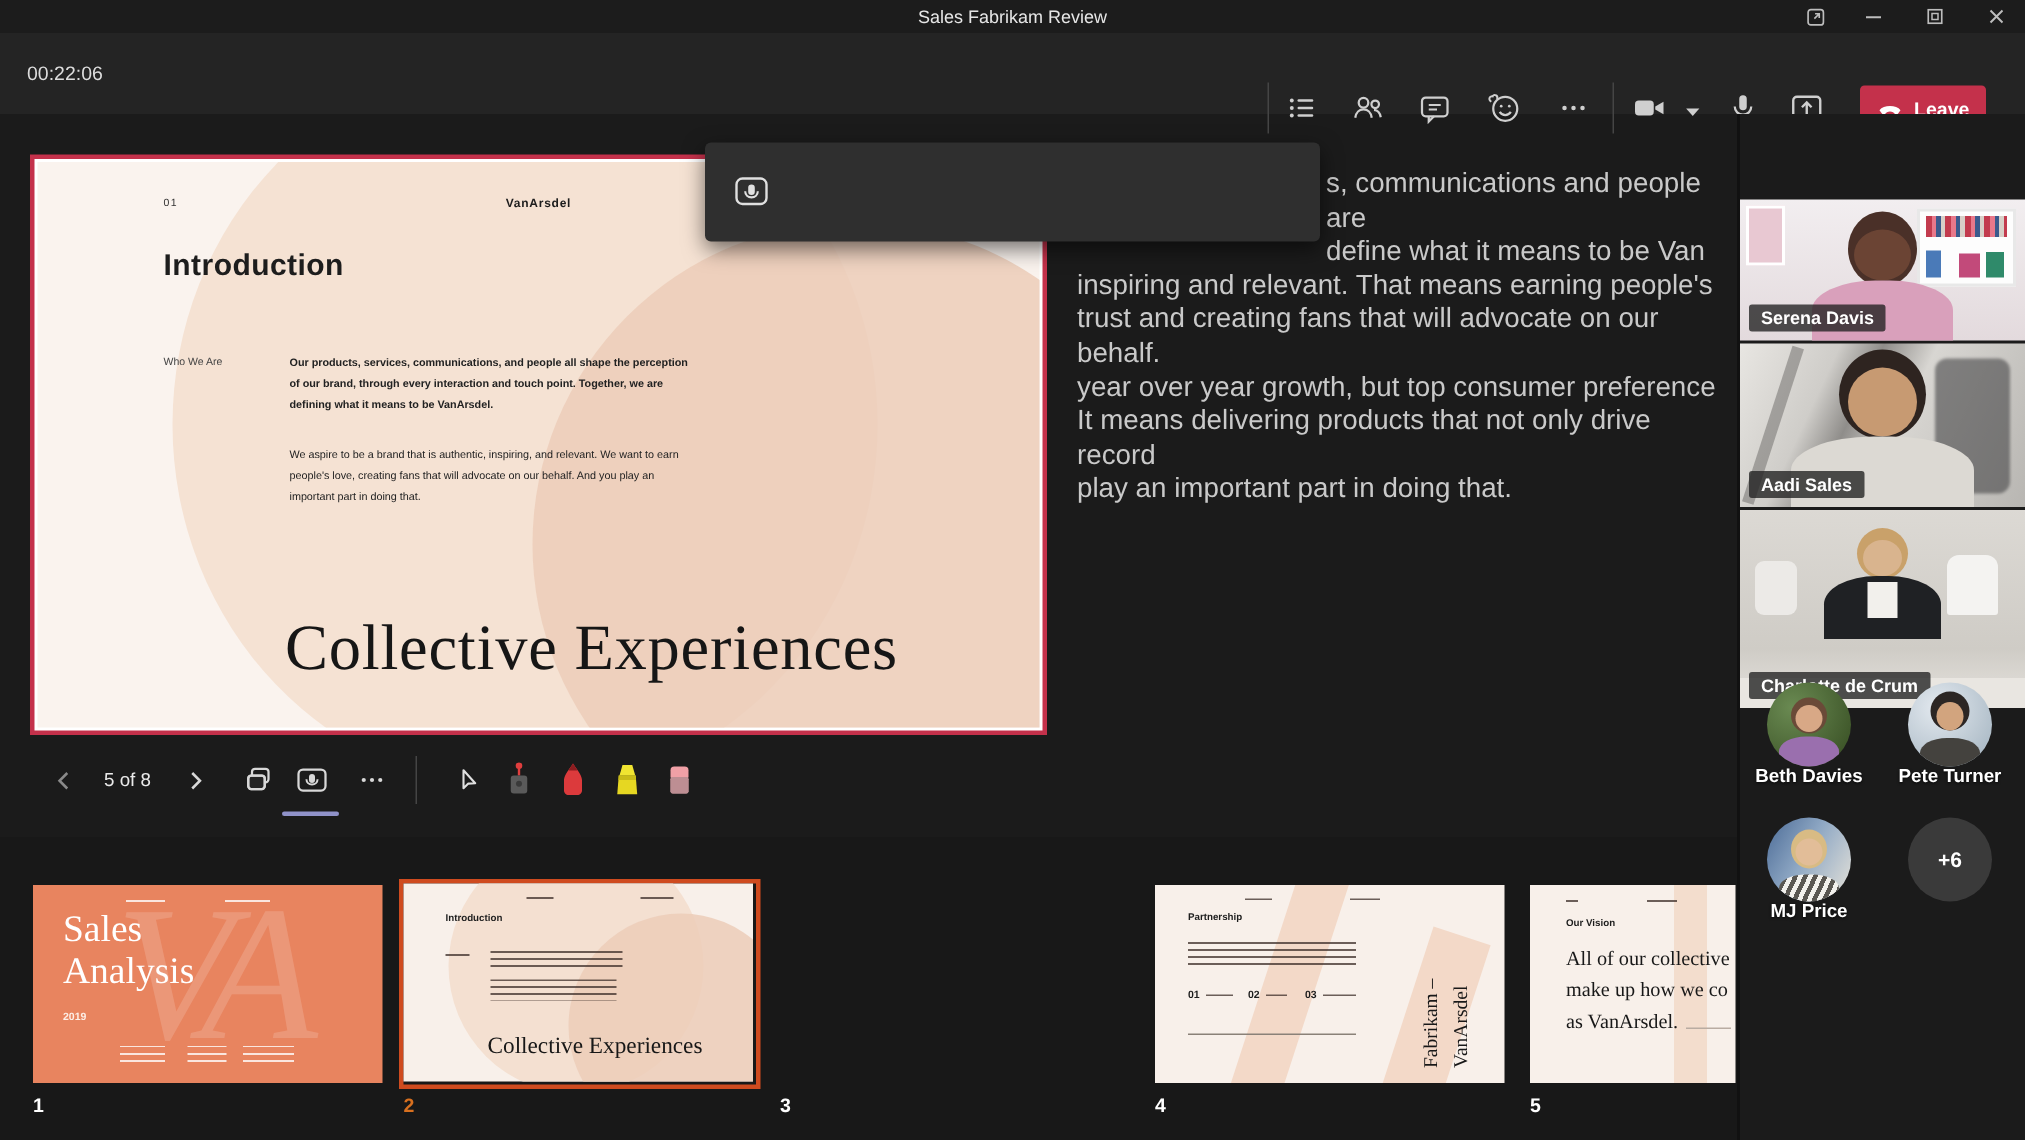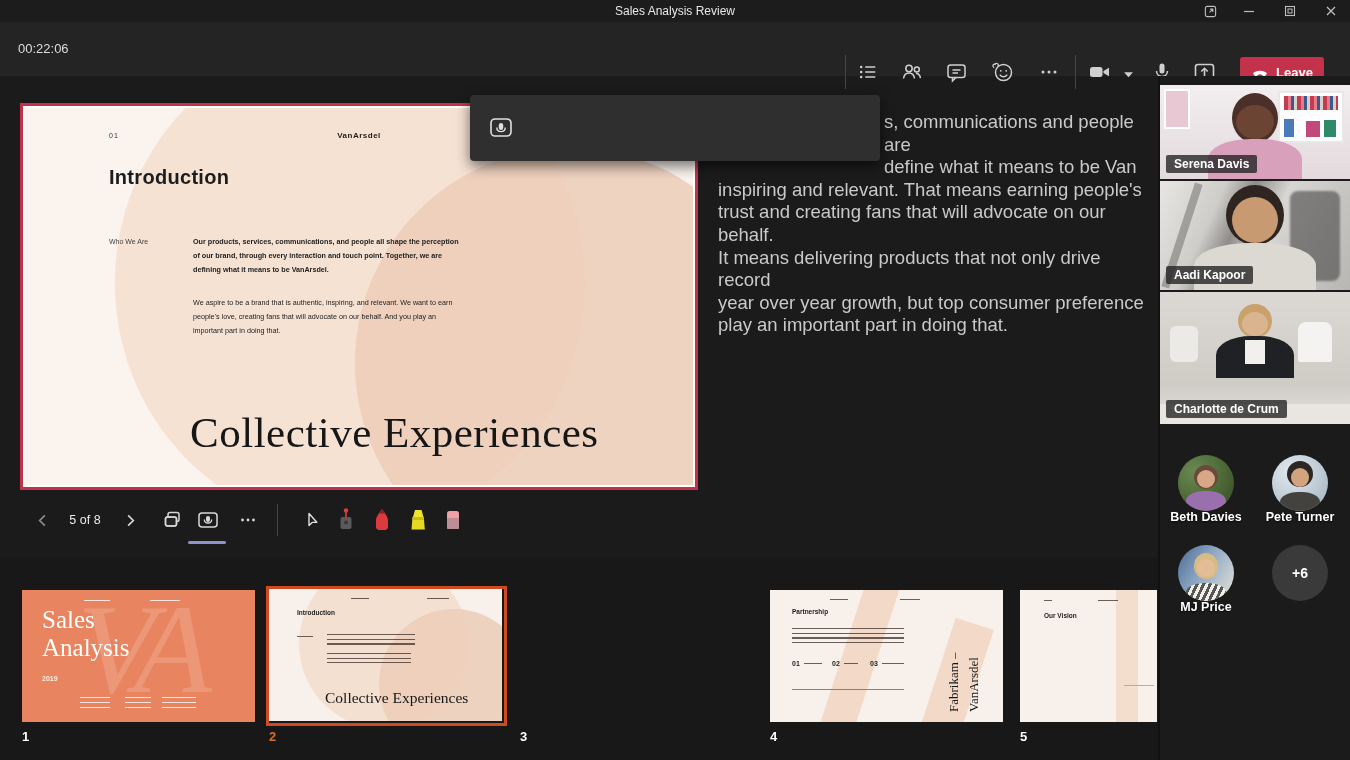--- a/index.html
+++ b/index.html
@@ -59,38 +59,38 @@
   .thumb { top:590px; width:233px; height:132px; background:#f8f0ea; overflow:hidden; position:absolute; }
   .thumb-sel-border { left:266px; top:586px; width:241px; height:140px; border:3px solid #cf4b1f; }
   .thumb-num { top:729px; font-size:13px; font-weight:bold; color:#fff; }
   .bars { background:repeating-linear-gradient(to bottom, rgba(60,45,40,.75) 0 1.3px, transparent 1.3px 4.6px); }
   .bars-light { background:repeating-linear-gradient(to bottom, rgba(255,255,255,.8) 0 1.3px, transparent 1.3px 5px); }
   .mini-heading { font-size:6.5px; font-weight:bold; color:#1d1d1d; }
   .serif { font-family:"Liberation Serif", serif; }
 
   
   .sidebar { left:1160px; top:76px; width:190px; height:684px; background:#1b1b1b; }
-  .vtile { left:1160px; width:190px; overflow:hidden; background:#888; }
+  .vtile { left:1160px; width:190px; overflow:hidden; background:#888;margin-top:48px; }
   .name-pill { left:6px; bottom:6px; position:absolute; background:rgba(32,32,32,.78); color:#fff; font-size:12px;
                font-weight:bold; padding:2px 8px; border-radius:2px; white-space:nowrap; }
   .avatar { width:56px; height:56px; border-radius:50%; overflow:hidden; position:absolute; }
   .avatar-label { position:absolute; width:110px; text-align:center; font-size:12.5px; font-weight:bold; color:#fff;
                   text-shadow:0 1px 2px rgba(0,0,0,.8); }
   .overflow-circle { left:1272px; top:545px; width:56px; height:56px; border-radius:50%; background:#3a3a3a;
                      color:#fff; font-size:14px; font-weight:bold; display:flex; align-items:center; justify-content:center; }
   .head { position:absolute; border-radius:50%; }
   .body-shape { position:absolute; border-radius:45% 45% 0 0; }
 </style>
 </head>
 <body>
 
 <div id="app">
 
   <div class="abs titlebar">
-    <div class="title">Sales Analysis Review</div>
+    <div class="title">Sales Fabrikam Review</div>
     <div class="abs winbtn" style="left:1201px">
       <svg width="13" height="13" viewBox="0 0 14 14">
           <rect x="1.5" y="1.5" width="11" height="11" rx="2" fill="none" stroke="currentColor" stroke-width="1.2"></rect>
           <path d="M6 8 L9.5 4.5 M6.5 4.5 h3 v3" stroke="currentColor" stroke-width="1.2" fill="none"></path>
         </svg>
     </div>
     <div class="abs winbtn" style="left:1240px">
       <svg width="12" height="12" viewBox="0 0 12 12">
           <path d="M1 6.5 h10" stroke="currentColor" stroke-width="1.2"></path>
         </svg>
@@ -206,22 +206,22 @@
         <div class="abs slide-title">Collective Experiences</div>
       </div>
     </div>
   </div>
 
   <div class="abs notes">
     <div class="indent">s, communications and people are</div>
     <div class="indent">define what it means to be Van</div>
     <div>inspiring and relevant. That means earning people's</div>
     <div>trust and creating fans that will advocate on our behalf.</div>
+    <div>year over year growth, but top consumer preference</div>
     <div>It means delivering products that not only drive record</div>
-    <div>year over year growth, but top consumer preference</div>
     <div>play an important part in doing that.</div>
   </div>
 
   <div class="abs toast">
     <div class="toast-icon">
       <svg width="26" height="26" viewBox="0 0 26 26" fill="none" stroke="currentColor" stroke-width="1.6">
           <rect x="3" y="4" width="20" height="17" rx="4"></rect>
           <rect x="10.8" y="8" width="4.4" height="7" rx="2.2" fill="currentColor" stroke="none"></rect>
           <path d="M8.8 12.5c0 2.6 1.9 4.1 4.2 4.1s4.2-1.5 4.2-4.1" stroke-width="1.4"></path>
         </svg>
@@ -346,20 +346,25 @@
   </div>
   <div class="abs thumb-num" style="left:770px">4</div>
 
   <div class="abs" style="left:1020px;top:590px;width:137px;height:132px;overflow:hidden">
     <div class="thumb" style="left:0;top:0">
       <div class="abs" style="left:96px;top:0;width:22px;height:132px;background:#f3ddcd"></div>
       <div class="abs bars" style="left:24px;top:10px;width:8px;height:3px"></div>
       <div class="abs bars" style="left:78px;top:10px;width:20px;height:3px"></div>
       <div class="abs mini-heading" style="left:24px;top:22px"></div>
       <div class="abs mini-heading" style="left:24px;top:22px">Our Vision</div>
+      <div class="abs serif" style="left:24px;top:38px;font-size:13.5px;color:#181818;line-height:21px">
+        <div>All of our collective</div>
+        <div>make up how we co</div>
+        <div>as VanArsdel.</div>
+      </div>
       <div class="abs" style="left:104px;top:95px;width:30px;height:1px;background:#b9aca2"></div>
     </div>
   </div>
   <div class="abs thumb-num" style="left:1020px">5</div>
 
   <div class="abs sidebar"></div>
   <div class="abs" style="left:1158px;top:76px;width:2px;height:684px;background:#111"></div>
 
   <div class="abs vtile" style="top:85px;height:94px;background:linear-gradient(180deg,#f2eef0 0%,#e3dadd 100%)">
     <div class="abs" style="left:118px;top:6px;width:66px;height:52px;background:#fdfdfd;border:2px solid #e8e8e8">
@@ -374,21 +379,21 @@
     <div class="body-shape" style="left:48px;top:54px;width:94px;height:44px;background:#d9a0bb"></div>
     <div class="name-pill">Serena Davis</div>
   </div>
 
   <div class="abs vtile" style="top:181px;height:109px;background:linear-gradient(115deg,#e8e6e2 0%,#cfcdc9 28%,#8f8d8a 40%,#d8d6d2 55%,#b8b6b2 100%)">
     <div class="abs" style="left:18px;top:0;width:8px;height:109px;background:#6a6866;transform:rotate(18deg);opacity:.5"></div>
     <div class="abs" style="left:130px;top:10px;width:50px;height:90px;background:#3a3a3c;border-radius:8px;opacity:.55;filter:blur(1px)"></div>
     <div class="head" style="left:66px;top:4px;width:58px;height:60px;background:#2e2420"></div>
     <div class="abs" style="left:72px;top:16px;width:46px;height:46px;border-radius:50%;background:#c79a72"></div>
     <div class="body-shape" style="left:34px;top:62px;width:122px;height:50px;background:#dcd9d3"></div>
-    <div class="name-pill">Aadi Kapoor</div>
+    <div class="name-pill">Aadi Sales</div>
   </div>
 
   <div class="abs vtile" style="top:292px;height:132px;background:linear-gradient(180deg,#dcd9d4 0%,#cfccc6 70%,#e6e3de 100%)">
     <div class="abs" style="left:138px;top:30px;width:34px;height:40px;background:#f4f3f1;border-radius:8px 8px 2px 2px"></div>
     <div class="abs" style="left:10px;top:34px;width:28px;height:36px;background:#eceae7;border-radius:6px"></div>
     <div class="head" style="left:78px;top:12px;width:34px;height:34px;background:#c9a16a"></div>
     <div class="abs" style="left:82px;top:20px;width:26px;height:24px;border-radius:50%;background:#d9b48e"></div>
     <div class="body-shape" style="left:56px;top:44px;width:78px;height:42px;background:#1f2124"></div>
     <div class="abs" style="left:85px;top:48px;width:20px;height:24px;background:#f2f0ec"></div>
     <div class="abs" style="left:0;bottom:0;width:190px;height:20px;background:#e9e6e1"></div>

